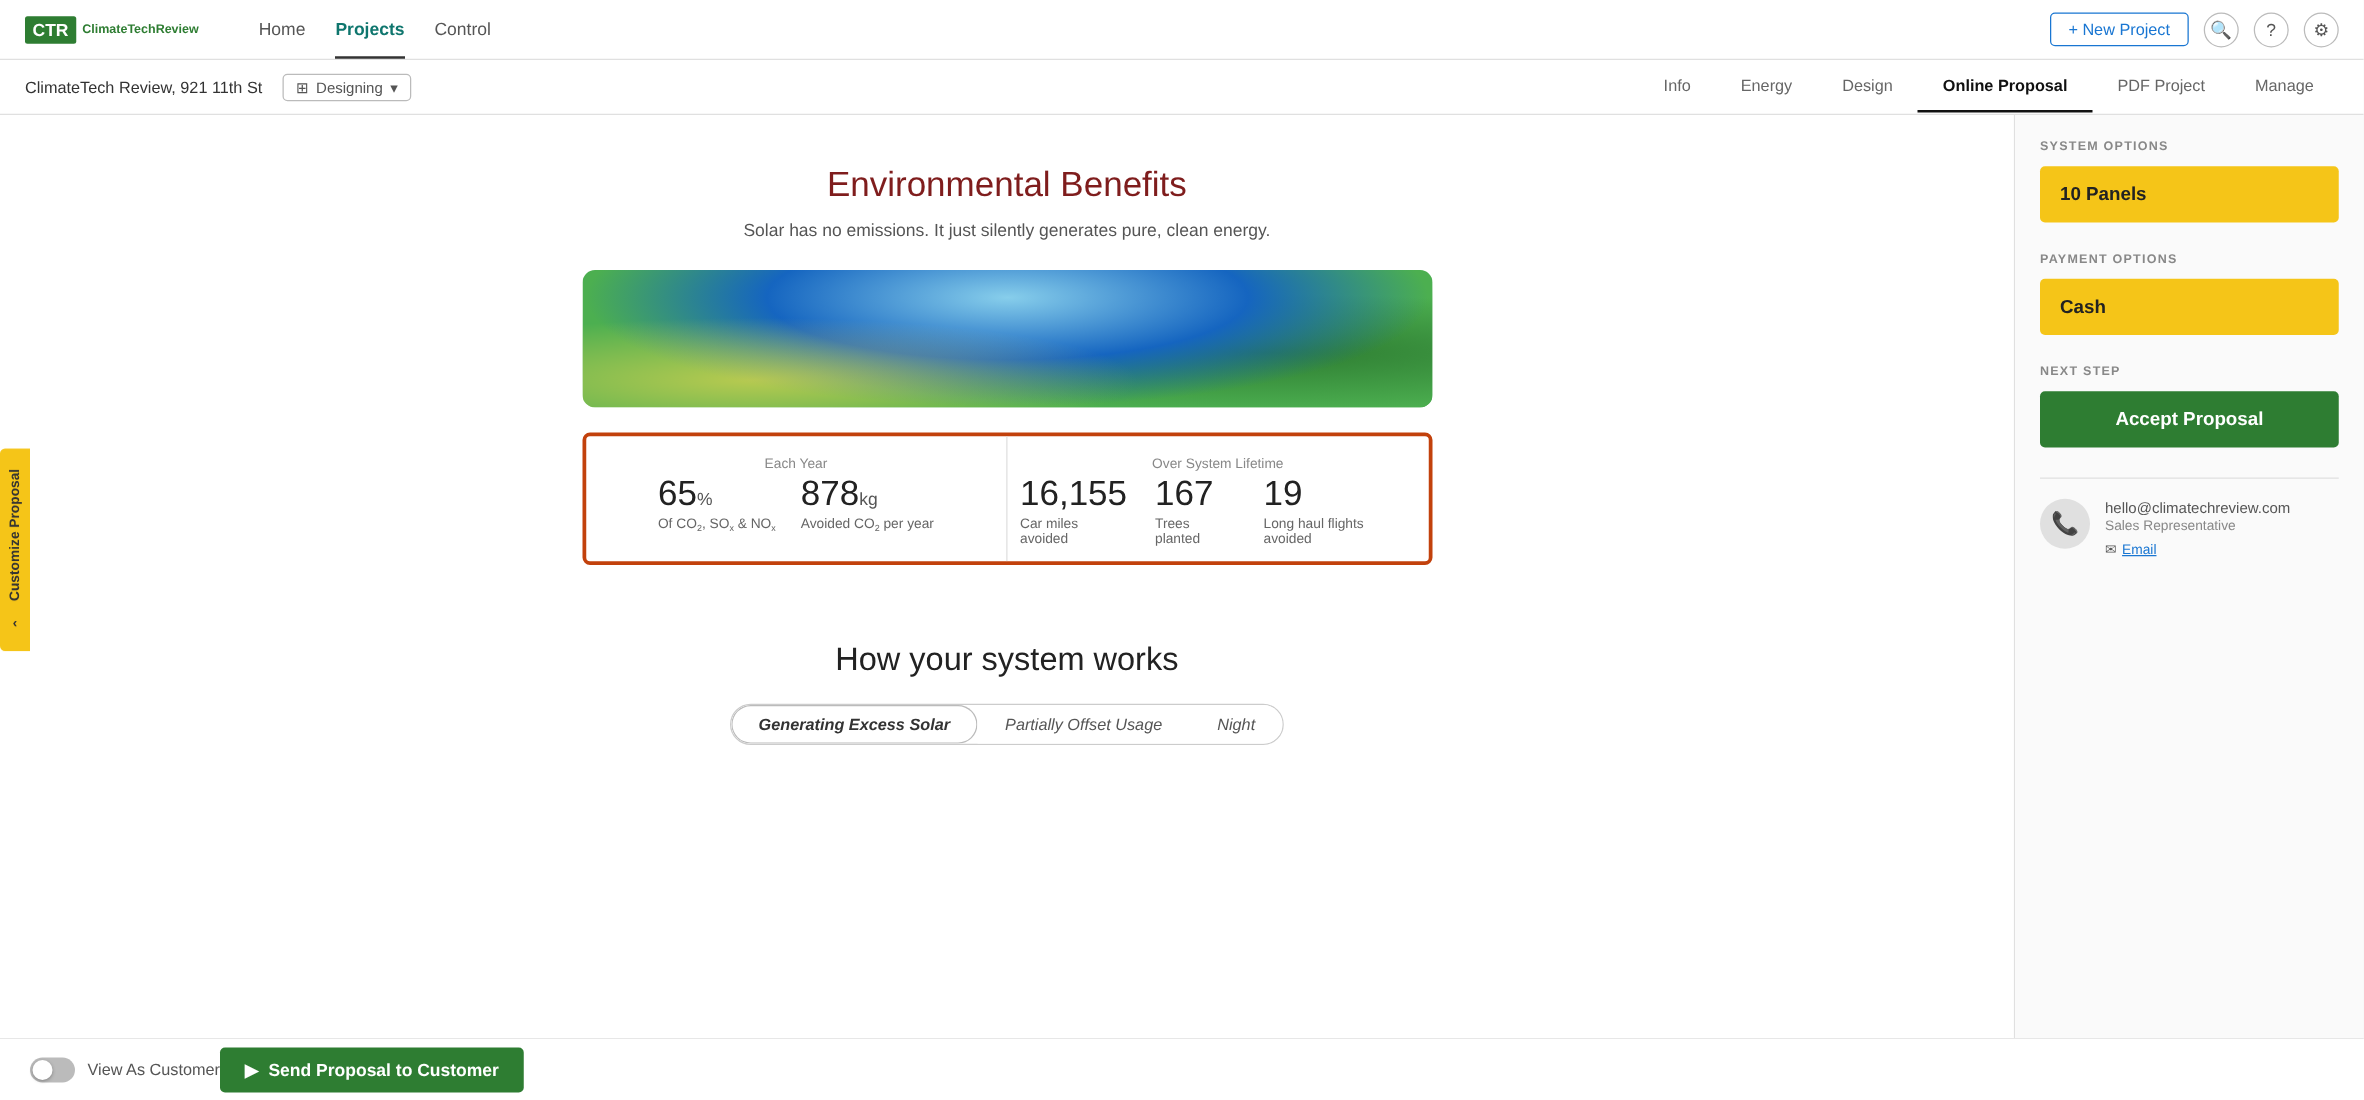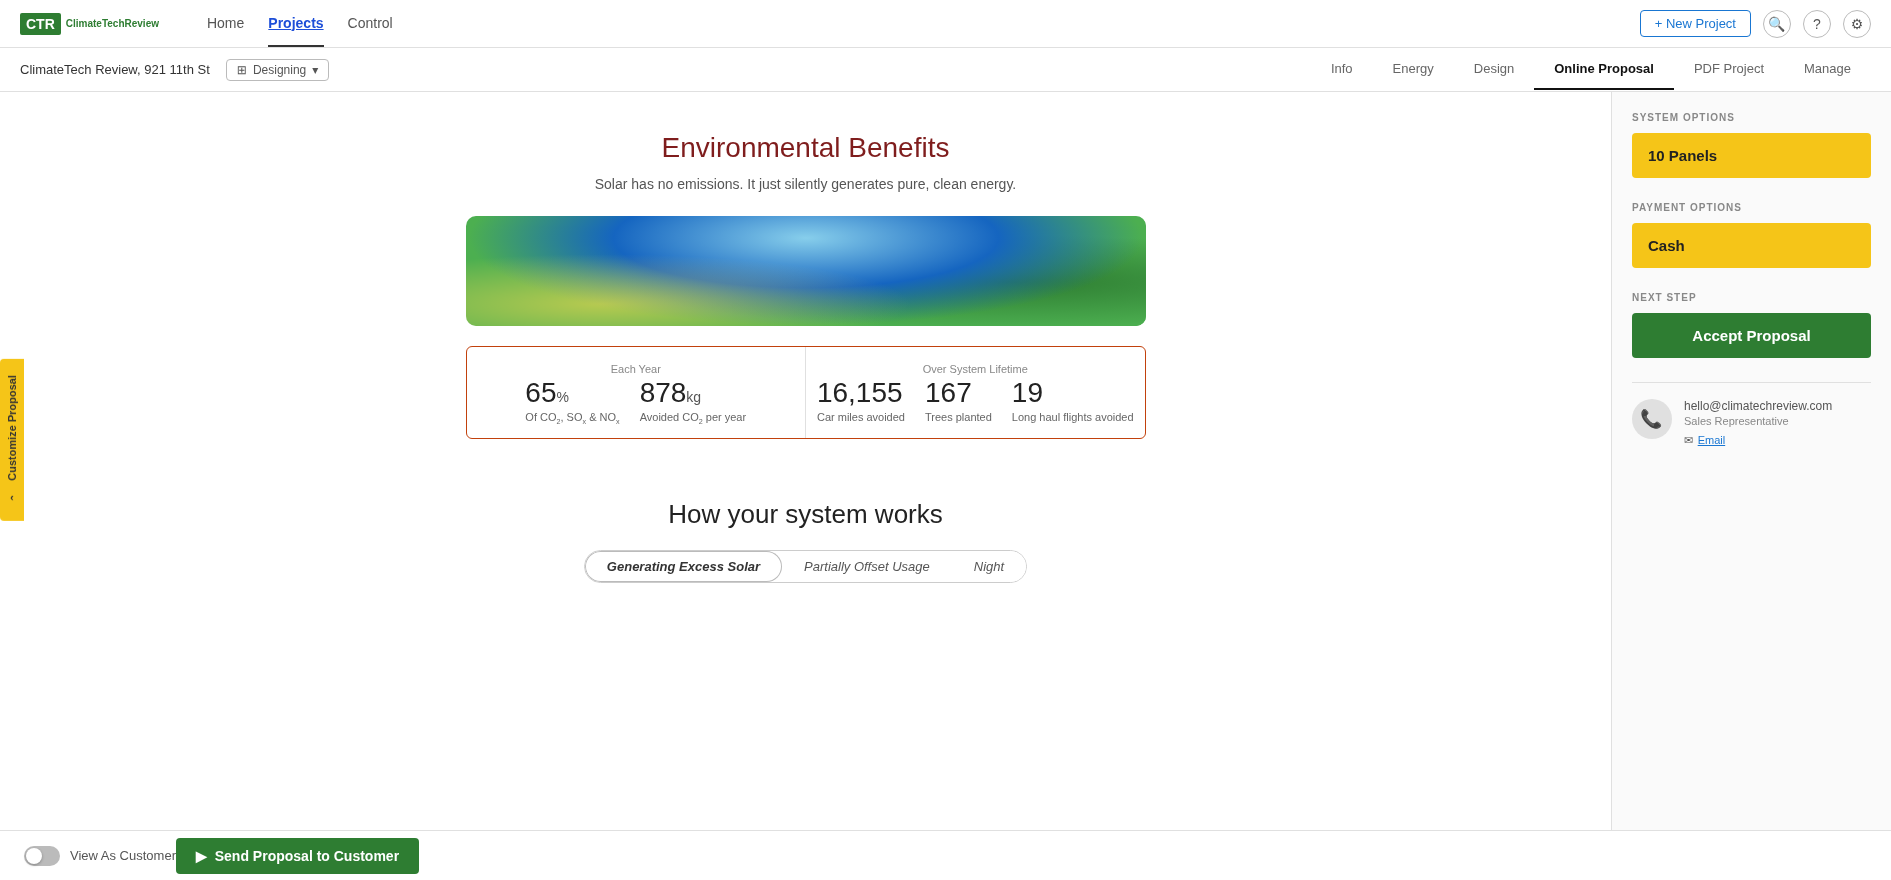--- a/index.html
+++ b/index.html
@@ -44,24 +44,23 @@
     }
     .nav-link {
       font-size: 14px;
       color: #555;
       cursor: pointer;
       padding: 14px 0;
       border-bottom: 2px solid transparent;
       text-decoration: none;
     }
     .nav-link.active {
-      color: #1d4ed8;
+      color: #0f766e;
       font-weight: 600;
       border-bottom-color: #333;
-      text-decoration: underline;
     }
     .nav-right {
       display: flex;
       align-items: center;
       gap: 12px;
     }
     .new-project-btn {
       display: flex;
       align-items: center;
       gap: 4px;
@@ -202,21 +201,21 @@
       background:
         radial-gradient(ellipse at 20% 80%, rgba(255,220,80,0.6) 0%, transparent 40%),
         radial-gradient(ellipse at 50% 20%, #87CEEB 0%, #1565C0 40%, transparent 70%),
         radial-gradient(ellipse at 80% 60%, #2E7D32 0%, #4CAF50 50%, transparent 80%);
       background-color: #4CAF50;
     }
 
     
     .stats-row {
       display: flex;
-      border: 1px solid #c2410c;
+      border: 3px solid #c2410c;
       border-radius: 6px;
       overflow: hidden;
       margin-bottom: 40px;
     }
     .stat-group {
       flex: 1;
       padding: 16px 10px 12px;
       text-align: center;
       border-right: 1px solid #e0e0e0;
     }

